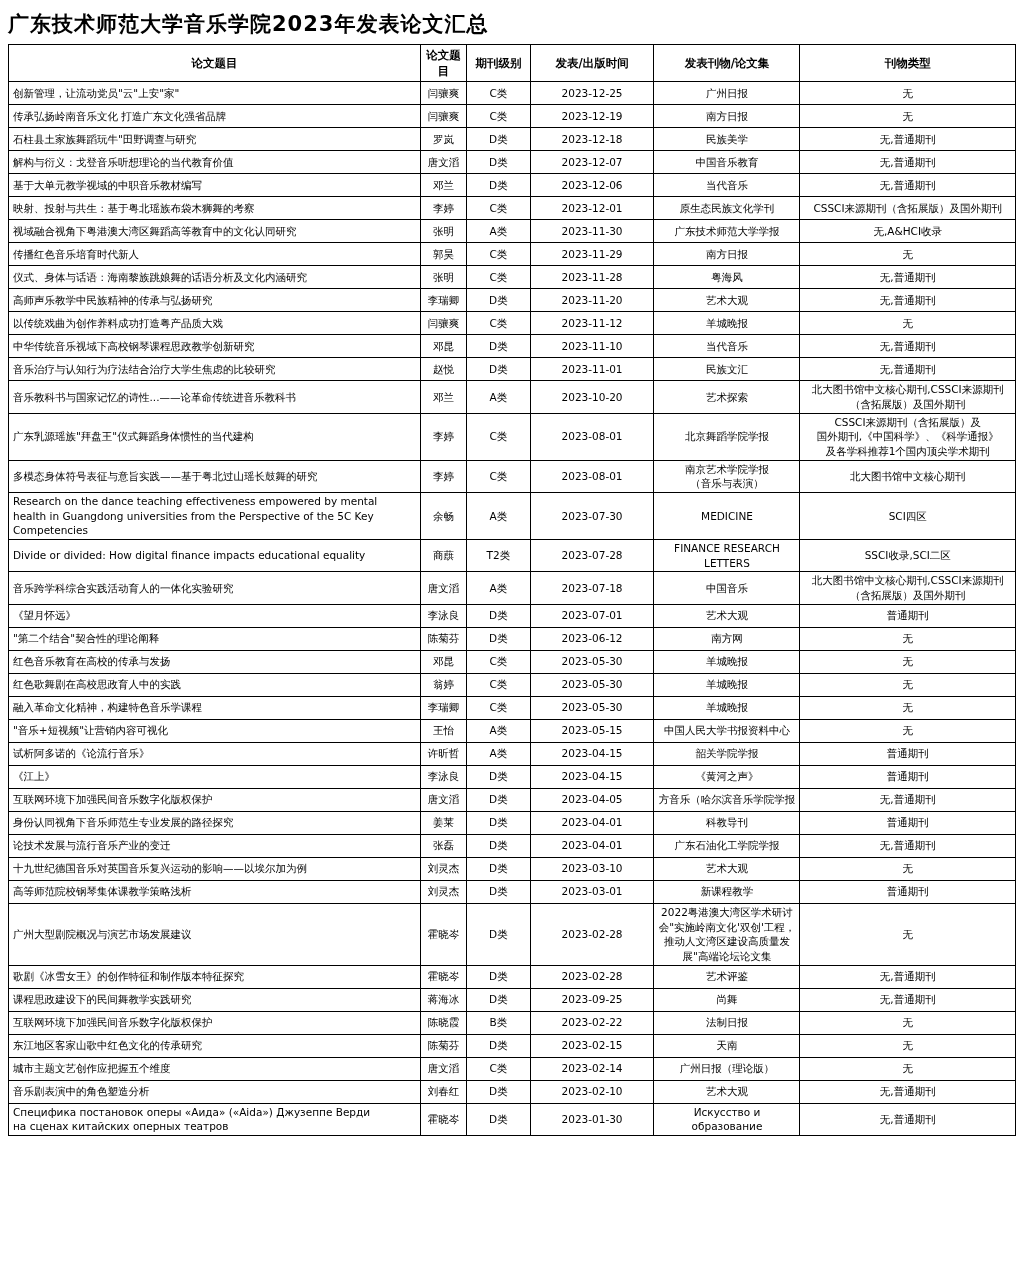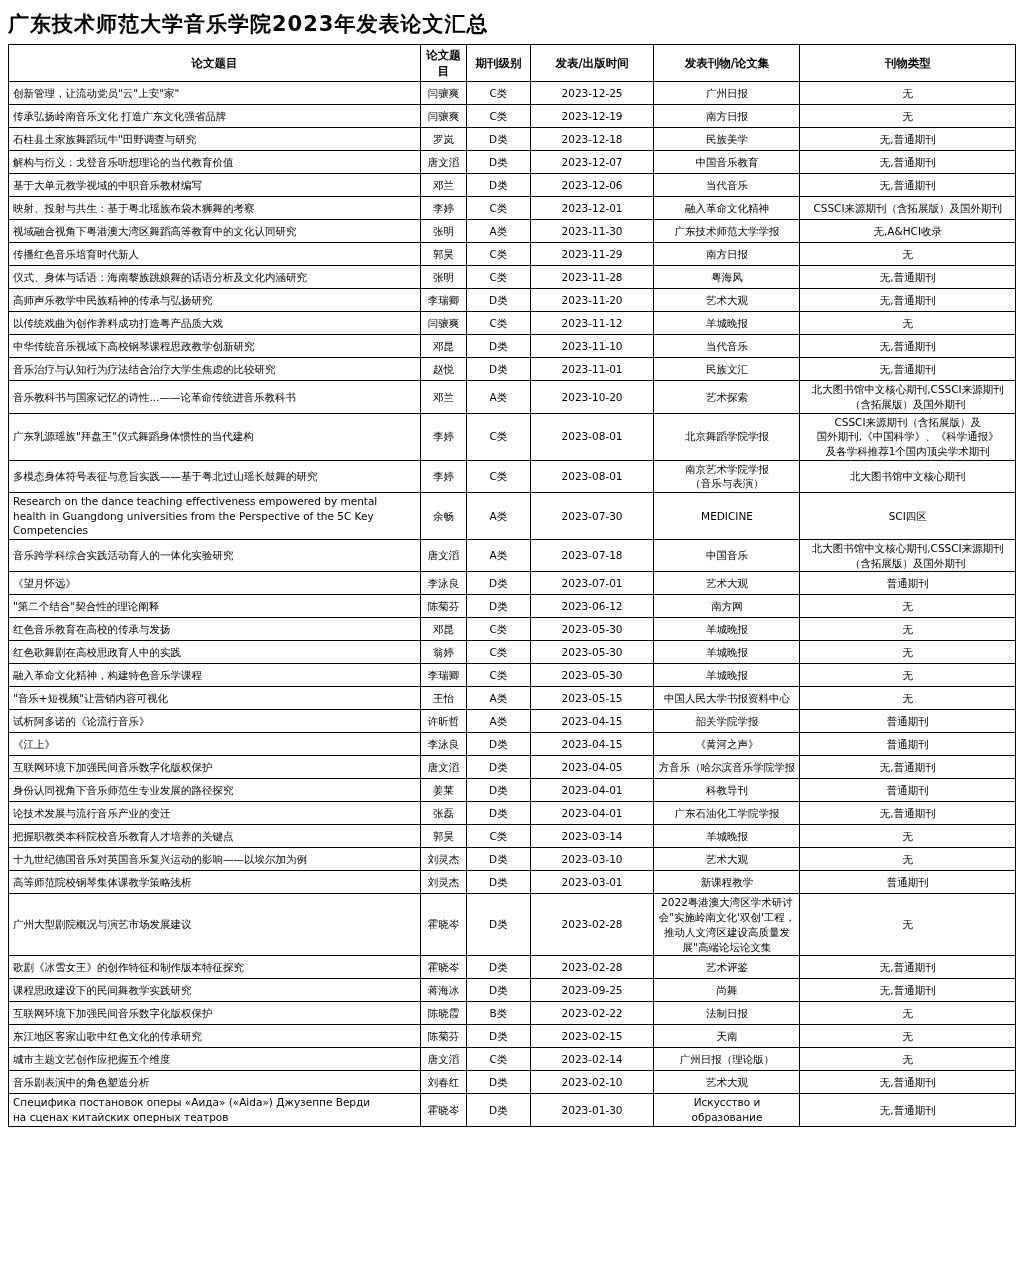--- a/index.html
+++ b/index.html
@@ -108,21 +108,21 @@
           <td class="col-level">D类</td>
           <td class="col-date">2023-12-06</td>
           <td class="col-venue">当代音乐</td>
           <td class="col-type">无,普通期刊</td>
         </tr>
         <tr>
           <td class="col-title">映射、投射与共生：基于粤北瑶族布袋木狮舞的考察</td>
           <td class="col-author">李婷</td>
           <td class="col-level">C类</td>
           <td class="col-date">2023-12-01</td>
-          <td class="col-venue">融入革命文化精神</td>
+          <td class="col-venue">原生态民族文化学刊</td>
           <td class="col-type">CSSCI来源期刊（含拓展版）及国外期刊</td>
         </tr>
         <tr>
           <td class="col-title">视域融合视角下粤港澳大湾区舞蹈高等教育中的文化认同研究</td>
           <td class="col-author">张明</td>
           <td class="col-level">A类</td>
           <td class="col-date">2023-11-30</td>
           <td class="col-venue">广东技术师范大学学报</td>
           <td class="col-type">无,A&amp;HCI收录</td>
         </tr>
@@ -204,20 +204,28 @@
         <tr>
           <td class="col-title">Research on the dance teaching effectiveness empowered by mental
 health in Guangdong universities from the Perspective of the 5C Key Competencies</td>
           <td class="col-author">余畅</td>
           <td class="col-level">A类</td>
           <td class="col-date">2023-07-30</td>
           <td class="col-venue">MEDICINE</td>
           <td class="col-type">SCI四区</td>
         </tr>
         <tr>
+          <td class="col-title">Divide or divided: How digital finance impacts educational equality</td>
+          <td class="col-author">商蕻</td>
+          <td class="col-level">T2类</td>
+          <td class="col-date">2023-07-28</td>
+          <td class="col-venue">FINANCE RESEARCH LETTERS</td>
+          <td class="col-type">SSCI收录,SCI二区</td>
+        </tr>
+        <tr>
           <td class="col-title">音乐跨学科综合实践活动育人的一体化实验研究</td>
           <td class="col-author">唐文滔</td>
           <td class="col-level">A类</td>
           <td class="col-date">2023-07-18</td>
           <td class="col-venue">中国音乐</td>
           <td class="col-type">北大图书馆中文核心期刊,CSSCI来源期刊
 （含拓展版）及国外期刊</td>
         </tr>
         <tr>
           <td class="col-title">《望月怀远》</td>
@@ -299,28 +307,20 @@
           <td class="col-venue">科教导刊</td>
           <td class="col-type">普通期刊</td>
         </tr>
         <tr>
           <td class="col-title">论技术发展与流行音乐产业的变迁</td>
           <td class="col-author">张磊</td>
           <td class="col-level">D类</td>
           <td class="col-date">2023-04-01</td>
           <td class="col-venue">广东石油化工学院学报</td>
           <td class="col-type">无,普通期刊</td>
-        </tr>
-        <tr>
-          <td class="col-title">把握职教类本科院校音乐教育人才培养的关键点</td>
-          <td class="col-author">郭昊</td>
-          <td class="col-level">C类</td>
-          <td class="col-date">2023-03-14</td>
-          <td class="col-venue">羊城晚报</td>
-          <td class="col-type">无</td>
         </tr>
         <tr>
           <td class="col-title">十九世纪德国音乐对英国音乐复兴运动的影响——以埃尔加为例</td>
           <td class="col-author">刘灵杰</td>
           <td class="col-level">D类</td>
           <td class="col-date">2023-03-10</td>
           <td class="col-venue">艺术大观</td>
           <td class="col-type">无</td>
         </tr>
         <tr>

